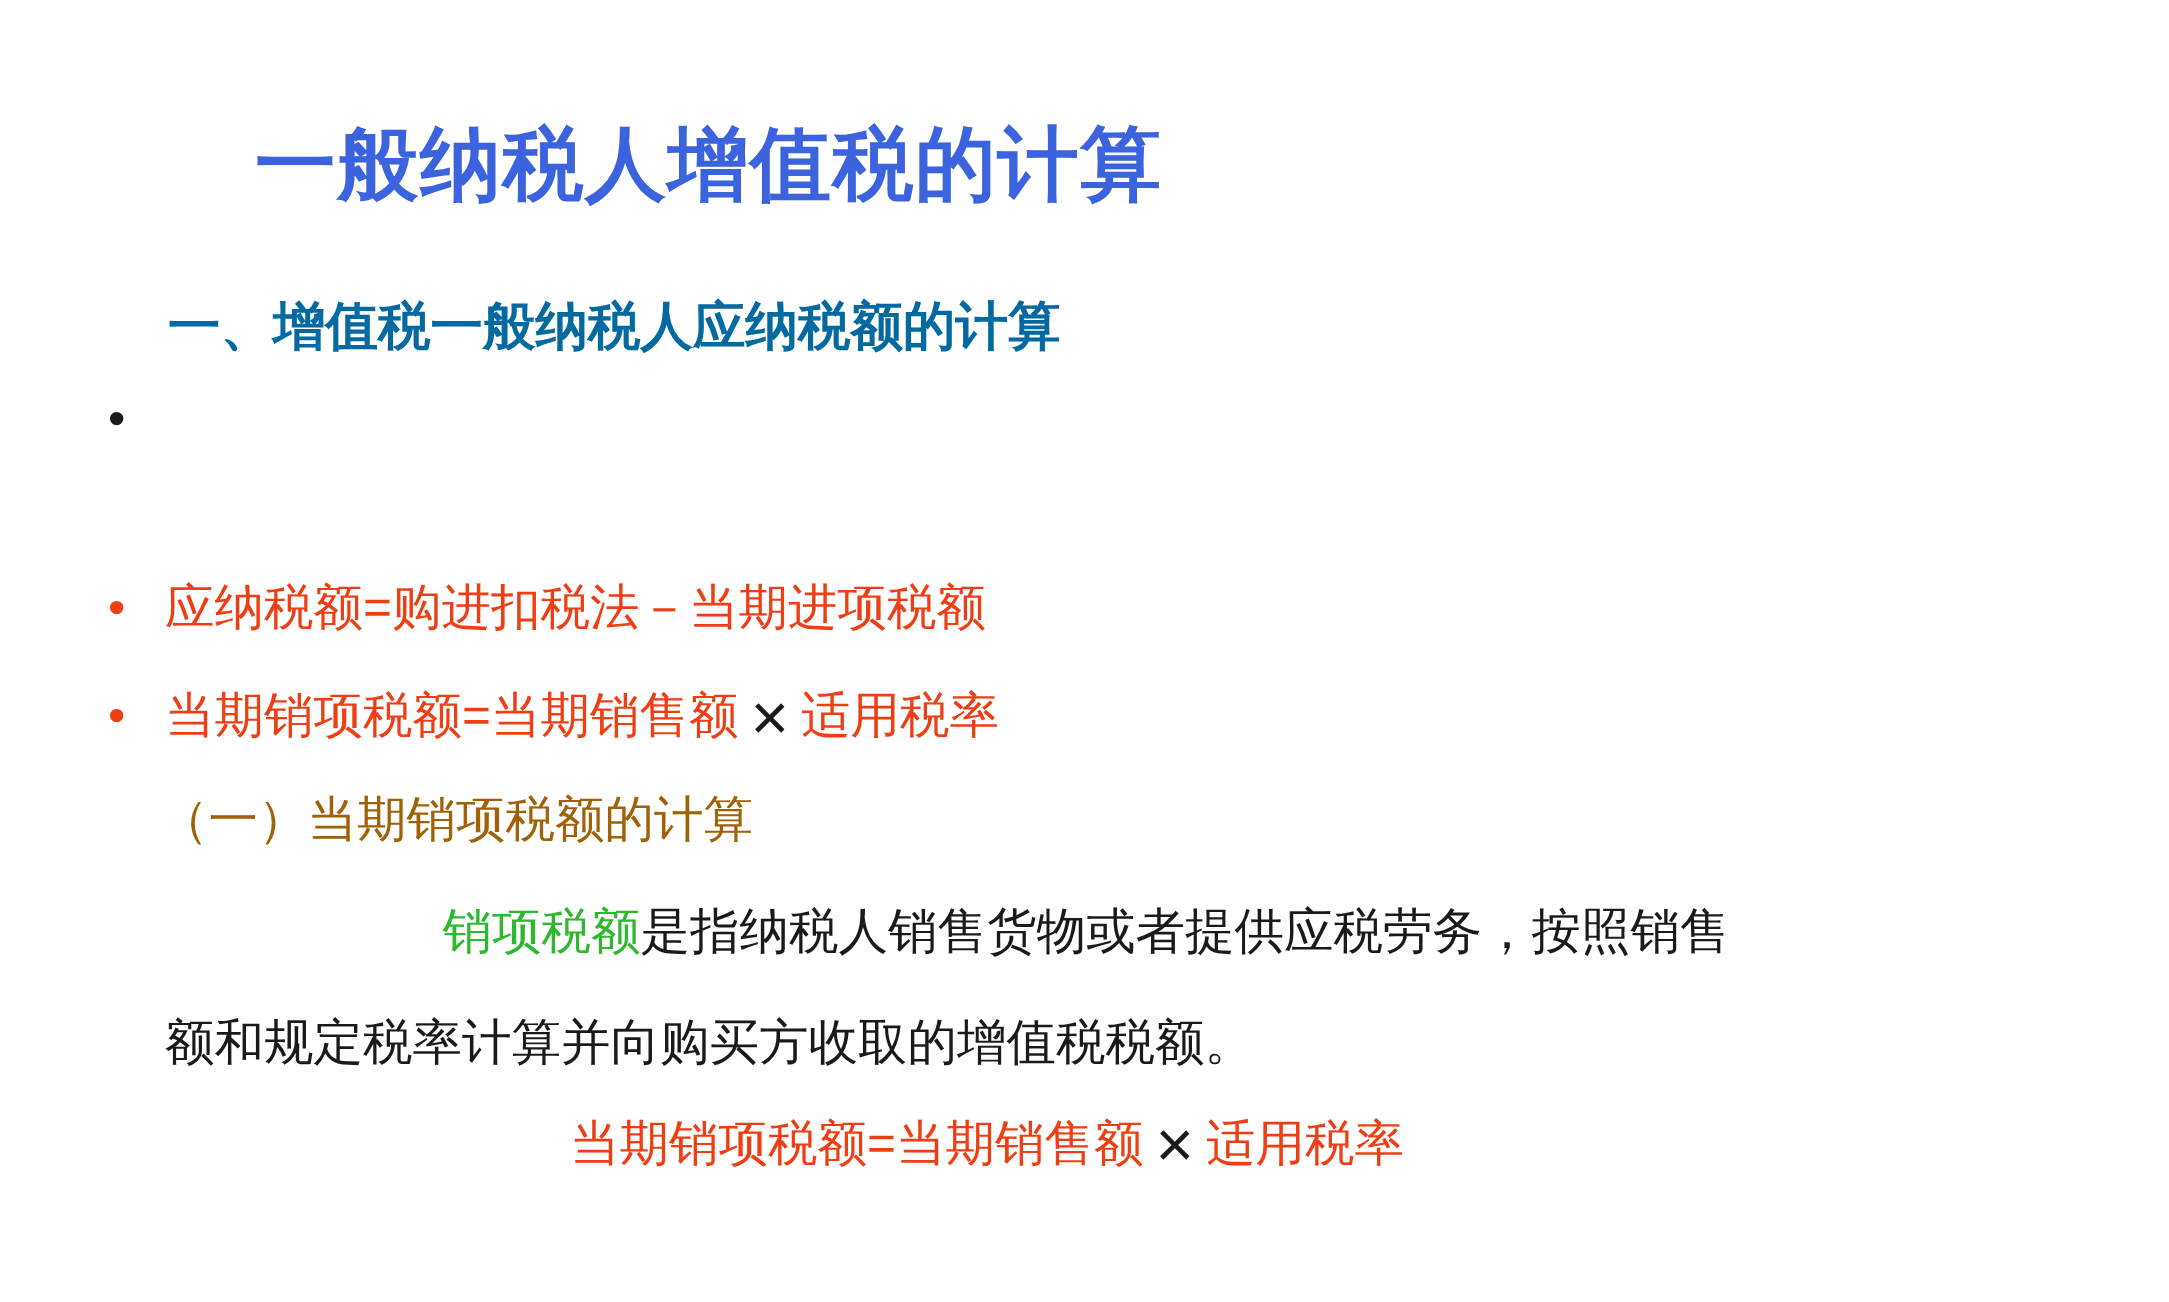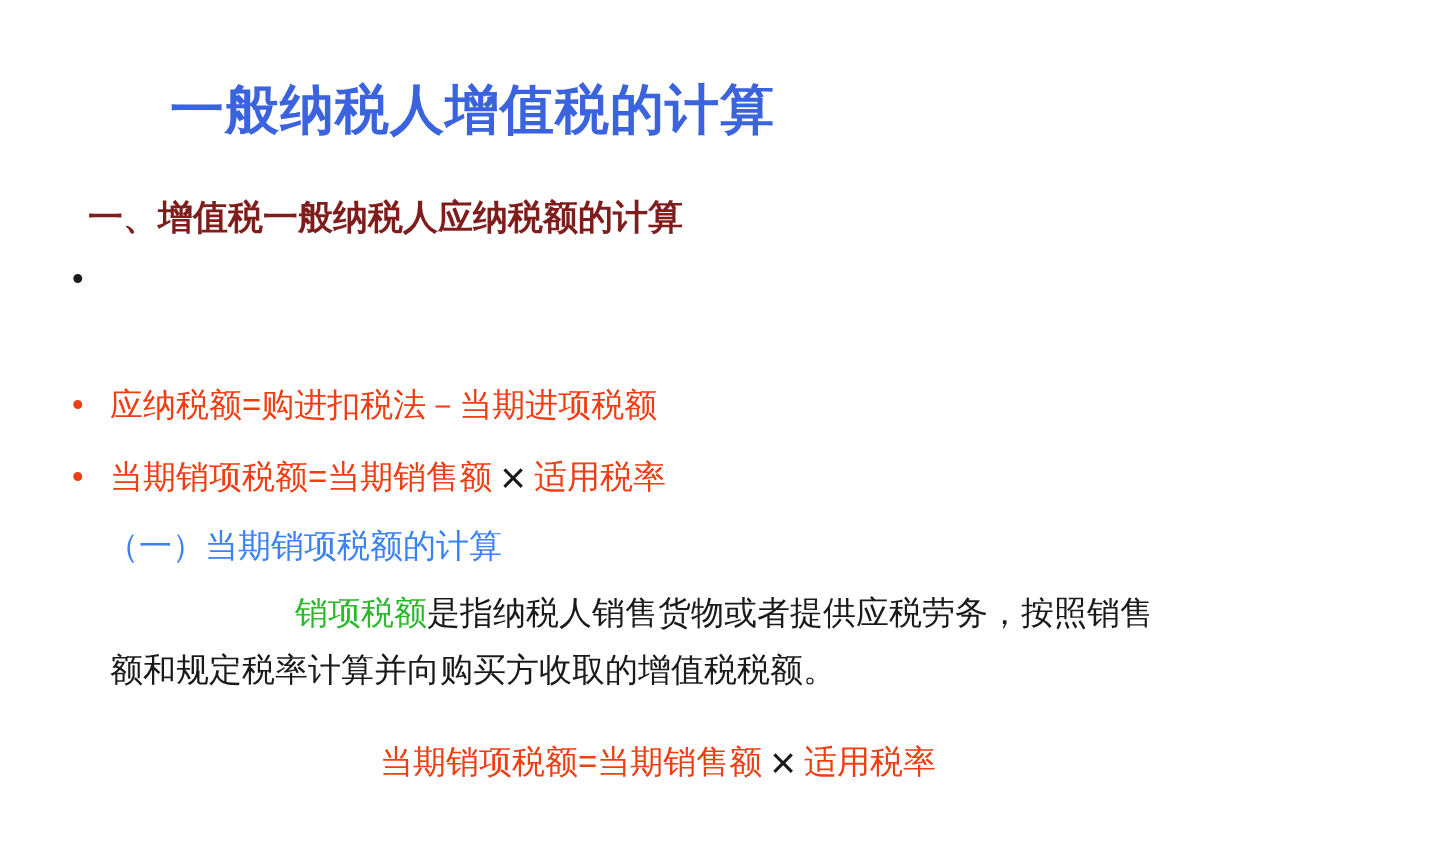--- a/index.html
+++ b/index.html
@@ -21,25 +21,25 @@
     top: 74px;
     font-size: 54px;
     font-weight: bold;
     color: #3b63de;
     letter-spacing: 1px;
     white-space: nowrap;
   }
 
   .section-heading {
     position: absolute;
-    left: 88px;
+    left: 112px;
     top: 194px;
     font-size: 35px;
     font-weight: bold;
-    color: #7f1d1d;
+    color: #0369a1;
     white-space: nowrap;
   }
 
   .bullet {
     position: absolute;
     padding-left: 38px;
     font-size: 33px;
     line-height: 46px;
   }
   .bullet .marker {
@@ -59,31 +59,31 @@
     vertical-align: -5px;
     margin: 0 8px;
     font-weight: normal;
   }
 
   .subsection {
     position: absolute;
     left: 106px;
     top: 524px;
     font-size: 33px;
-    color: #3b82f6;
+    color: #a16207;
     white-space: nowrap;
   }
 
   .paragraph {
     position: absolute;
     left: 110px;
     top: 584px;
     width: 1060px;
     font-size: 33px;
-    line-height: 57px;
+    line-height: 74px;
     text-indent: 185px;
     color: #1a1a1a;
   }
   .term { color: #2eb82e; }
 
   .formula {
     position: absolute;
     left: 0;
     top: 740px;
     width: 100%;

